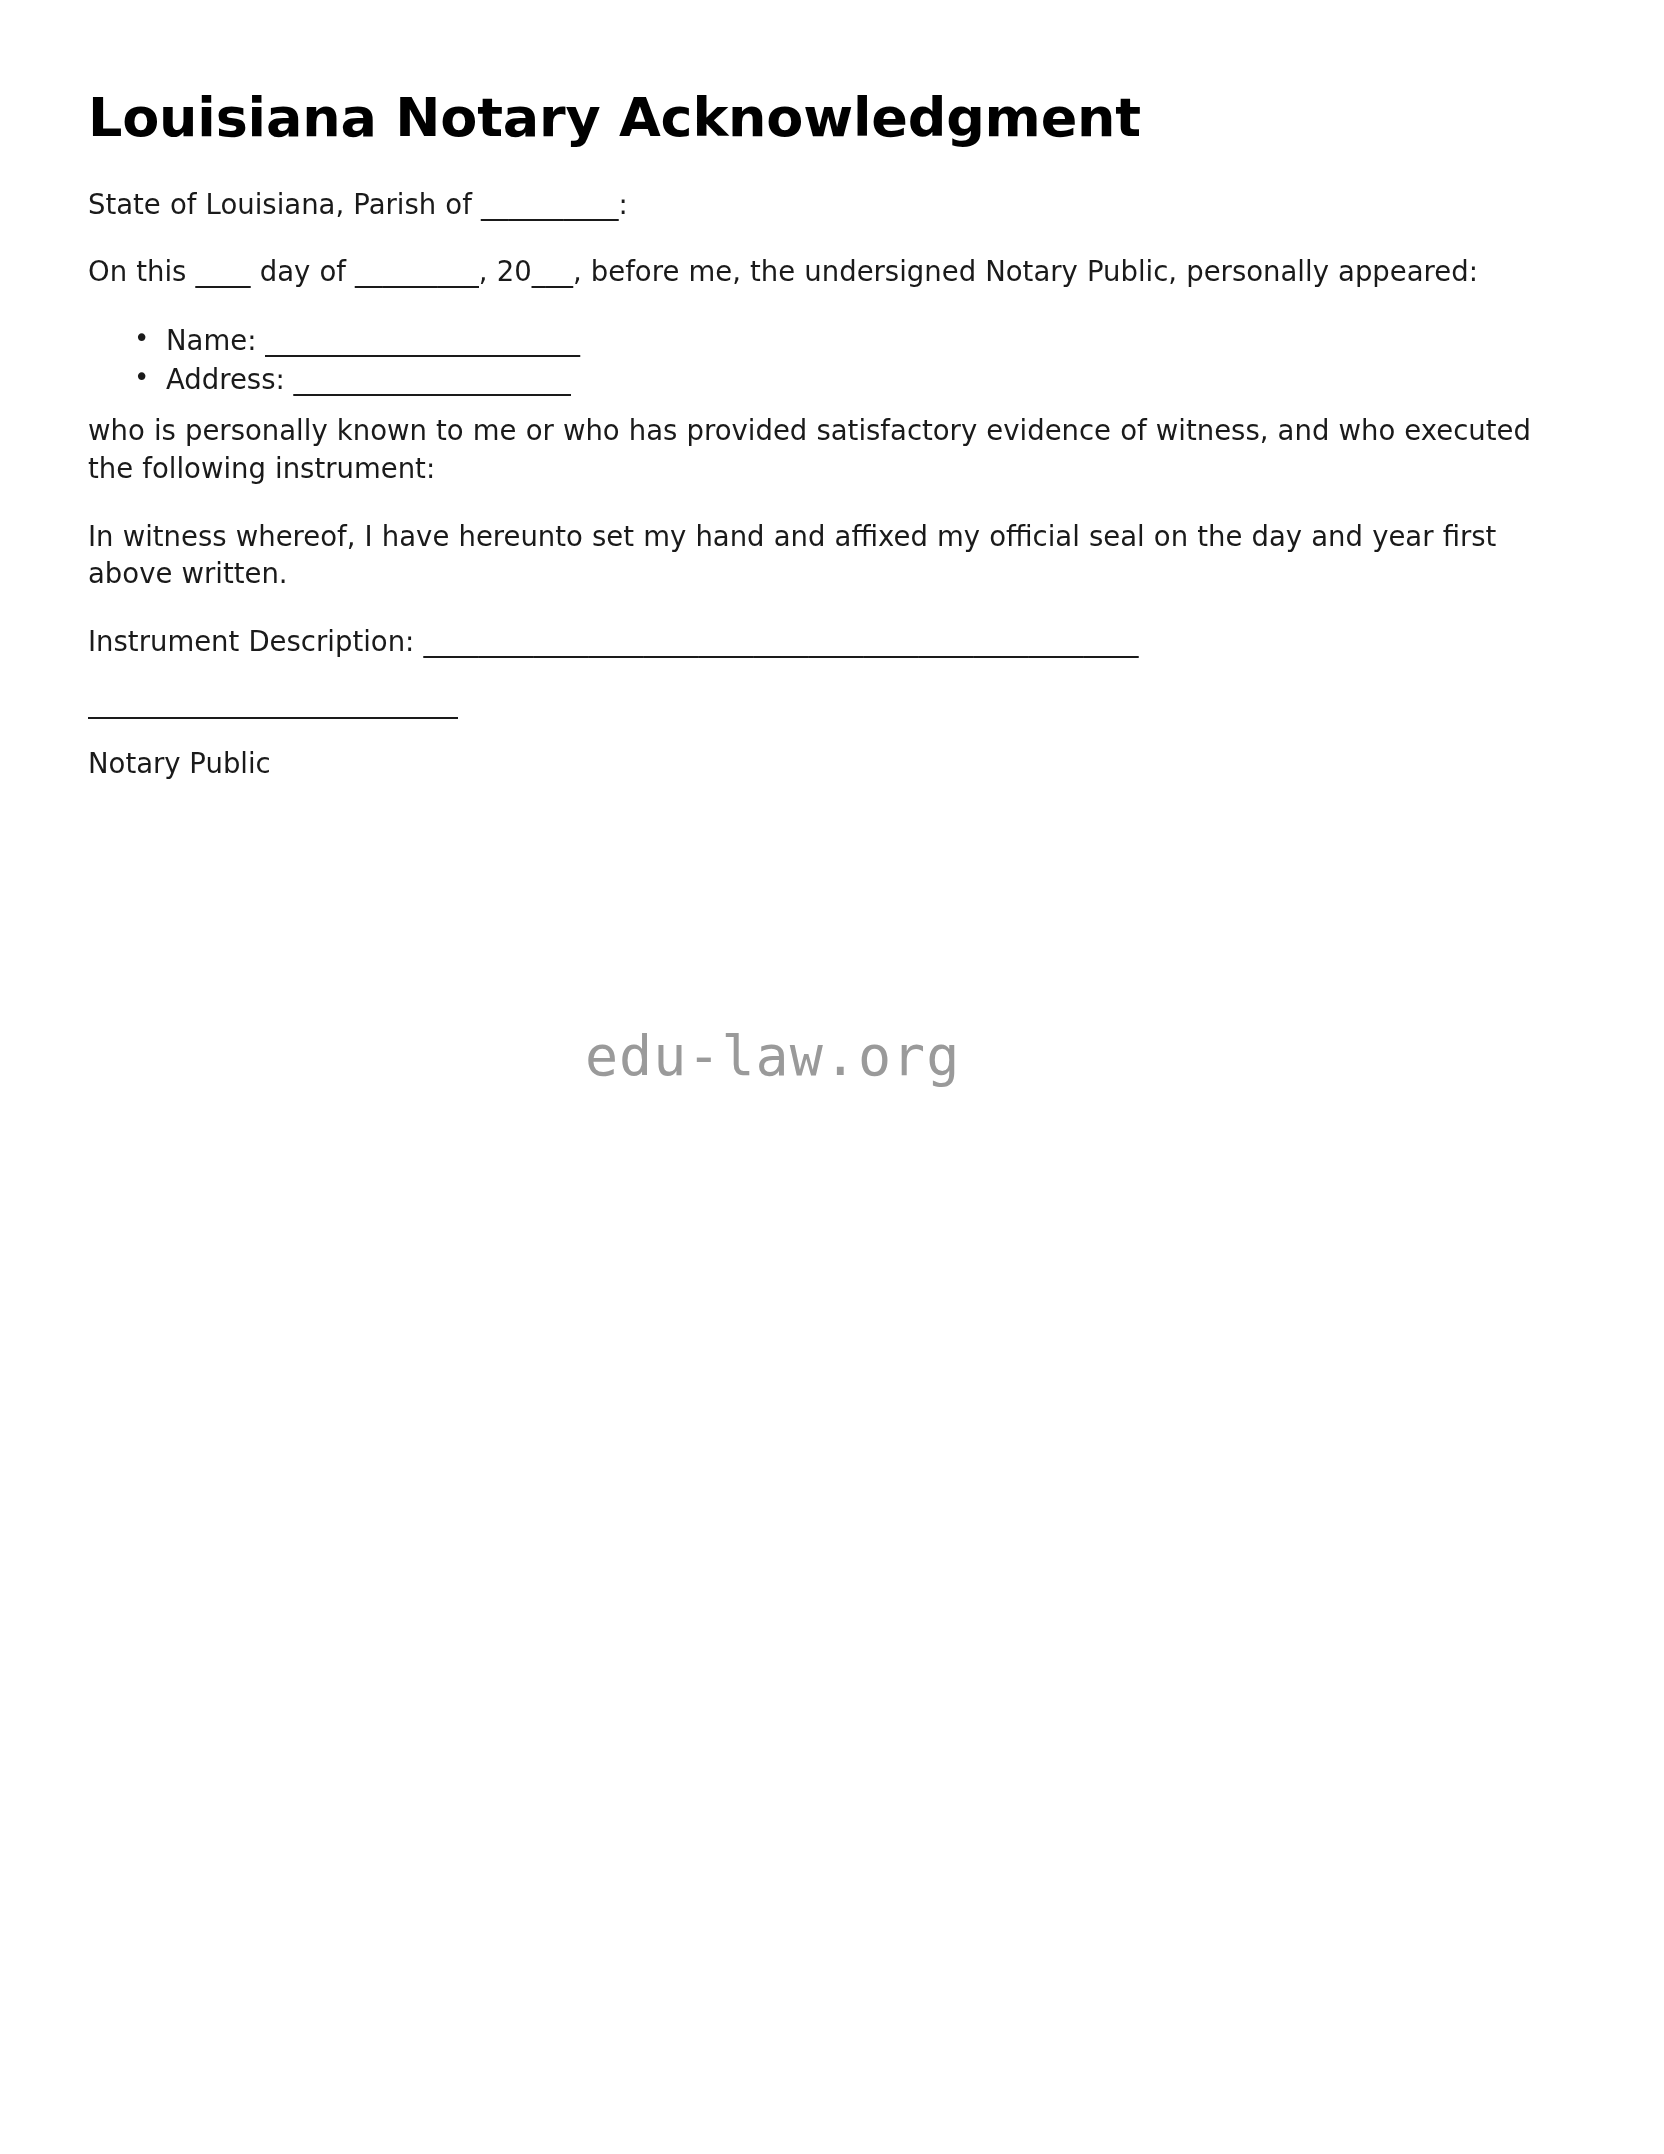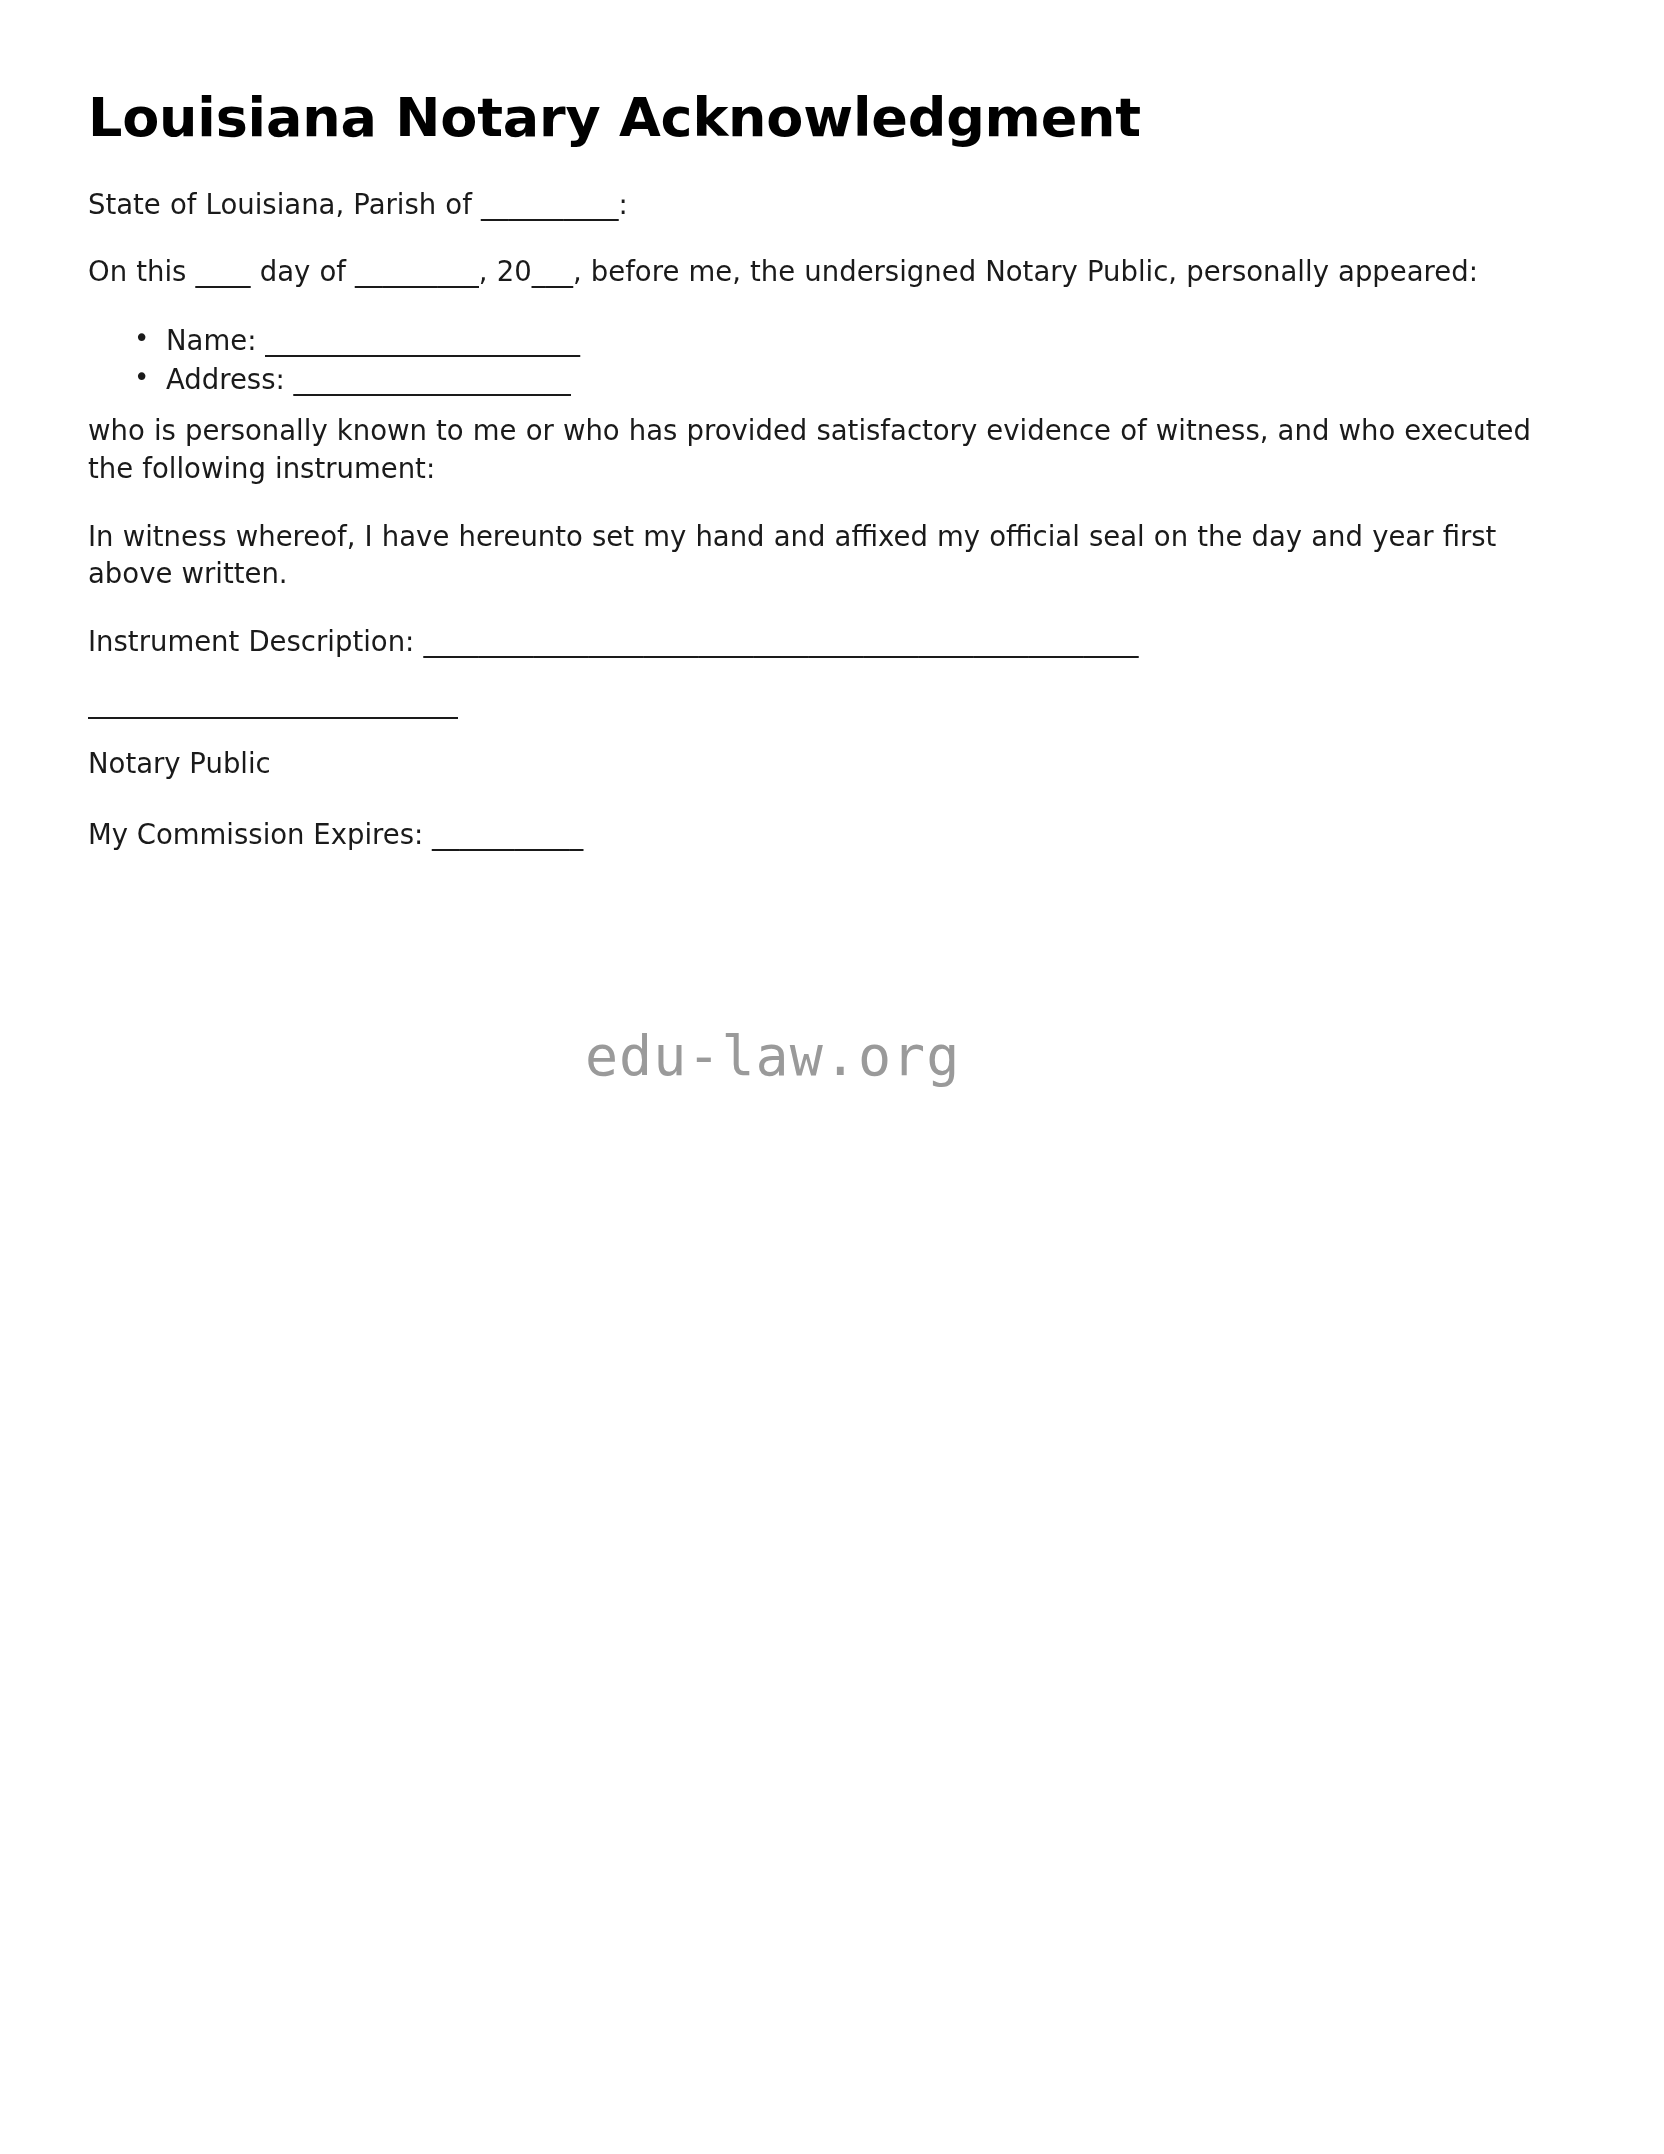--- a/index.html
+++ b/index.html
@@ -79,21 +79,21 @@
   .sig-line {
     width: 370px;
     height: 0;
     border-bottom: 2.5px solid #1a1a1a;
     margin: 56px 0 26px 0;
   }
 
   .sig-label {
     font-size: 27.5px;
     line-height: 1.37;
-    margin: 0 0 34px 0;
+    margin: 0 0 22px 0;
     color: #1a1a1a;
   }
 
   .commission {
     font-size: 27.5px;
     line-height: 1.37;
     margin: 0;
     color: #1a1a1a;
   }
 
@@ -138,19 +138,18 @@
     <p class="para">who is personally known to me or who has provided satisfactory evidence of witness, and who executed the following instrument:</p>
 
     <p class="para">In witness whereof, I have hereunto set my hand and affixed my official seal on the day and year first above written.</p>
 
     <p class="para">Instrument Description: ____________________________________________________</p>
 
     <div class="sig-line"></div>
 
     <p class="sig-label">Notary Public</p>
 
-    <p class="commission">My Commission Expires: ___________</p>
 
   </div>
 
   <div class="watermark">edu-law.org</div>
 
 </div>
 
 </body></html>

